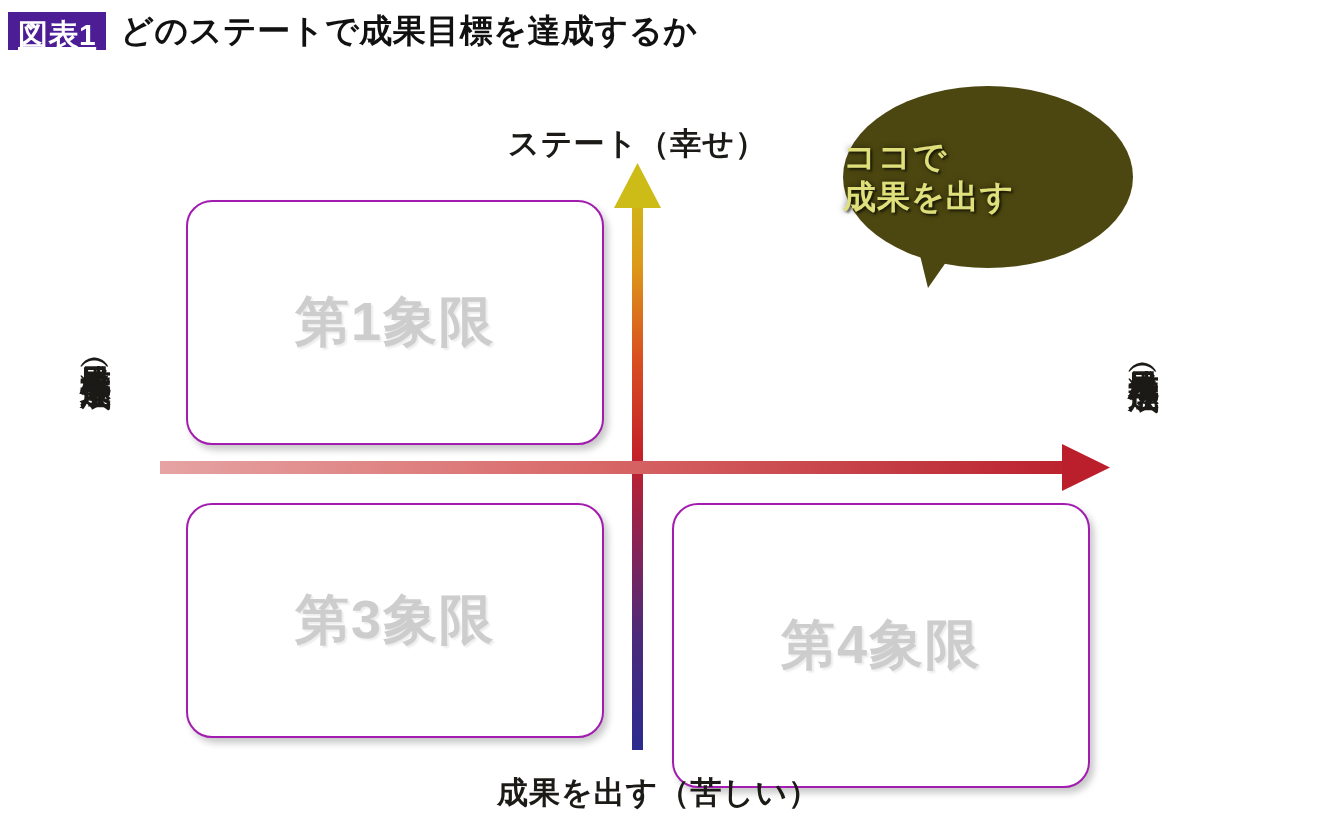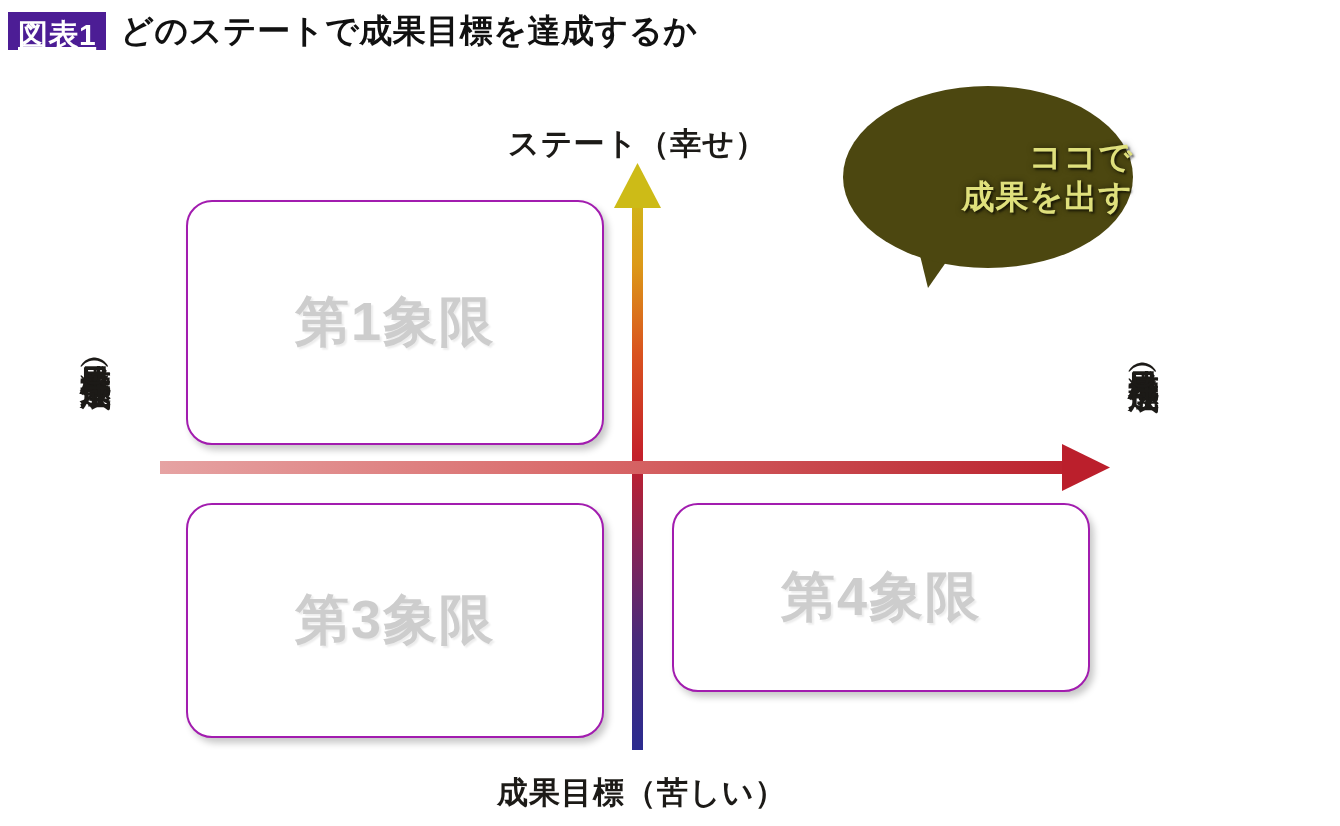--- a/index.html
+++ b/index.html
@@ -119,41 +119,41 @@
   .quadrant.highlight .quadrant-label {
     font-size: 54px;
     font-weight: 700;
     color: #3b3a1e;
     letter-spacing: 2px;
     text-shadow: 2px 2px 2px rgba(0,0,0,0.22);
   }
   #quadrant-1 { left: 186px; top: 200px; width: 418px; height: 245px; }
   #quadrant-2 { left: 672px; top: 198px; width: 420px; height: 244px; }
   #quadrant-3 { left: 186px; top: 503px; width: 418px; height: 235px; }
-  #quadrant-4 { left: 672px; top: 503px; width: 418px; height: 189px; }
+  #quadrant-4 { left: 672px; top: 503px; width: 418px; height: 285px; }
 
   
   #callout {
     position: absolute;
     left: 843px;
     top: 86px;
     width: 290px;
     height: 182px;
   }
   #callout-bubble {
     position: absolute;
     left: 0;
     top: 0;
     width: 290px;
     height: 182px;
     border-radius: 50% / 50%;
     background: #4c4710;
     display: flex;
     flex-direction: column;
-    align-items: flex-end;
+    align-items: flex-start;
     justify-content: center;
     gap: 2px;
   }
   .callout-line {
     font-size: 33px;
     font-weight: 700;
     color: #dfe07c;
     letter-spacing: 1px;
     line-height: 1.14;
     text-shadow: 0 0 6px rgba(0,0,0,0.55), 2px 2px 2px rgba(0,0,0,0.5);
@@ -229,17 +229,17 @@
   </svg>
 
   <div id="callout">
     <div id="callout-bubble">
       <span class="callout-line">ココで</span>
       <span class="callout-line">成果を出す</span>
     </div>
   </div>
 
   <div class="axis-label" id="axis-label-top">ステート（幸せ）</div>
-  <div class="axis-label" id="axis-label-bottom">成果目標（苦しい）</div>
+  <div class="axis-label" id="axis-label-bottom">成果を出す（苦しい）</div>
   <div class="axis-label-vertical" id="axis-label-left">成果目標（未達成）</div>
   <div class="axis-label-vertical" id="axis-label-right">成果目標（達成）</div>
 
 </div>
 
 </body></html>

